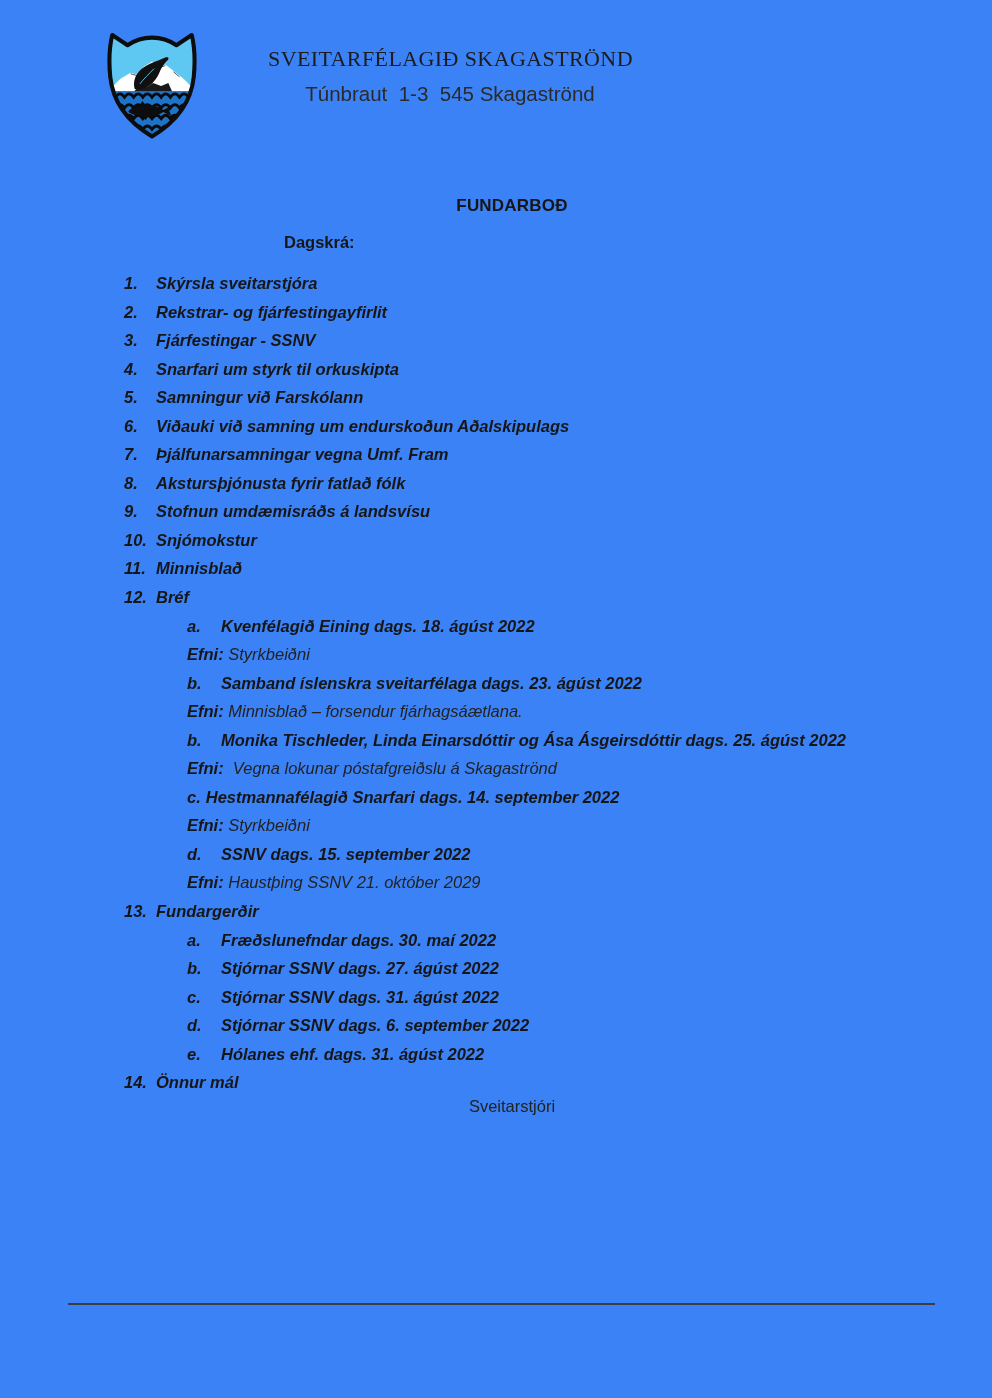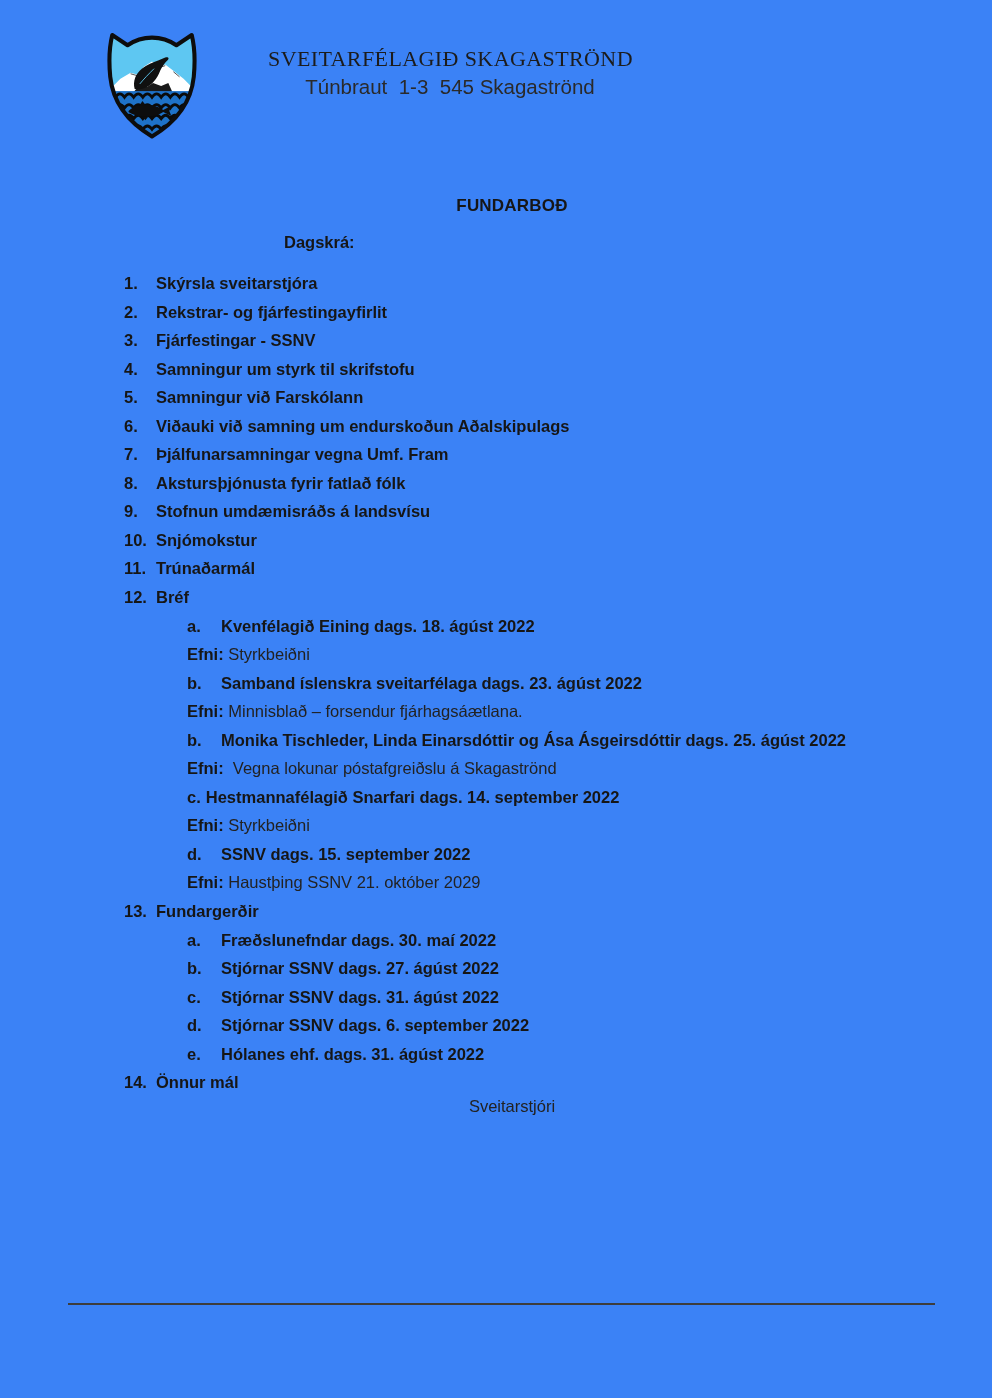--- a/index.html
+++ b/index.html
@@ -13,33 +13,33 @@
   }
   .page { position:absolute; inset:0; background:#3b82f6; }
 
   
   .coat { position:absolute; left:106px; top:32px; width:92px; height:108px; }
   .header-text { position:absolute; left:268px; top:46px; width:364px; text-align:center; }
   .org-name {
     font-family:"Liberation Serif", serif;
     font-size:22px; letter-spacing:0.4px; color:#1c1c1c; white-space:pre;
   }
-  .org-address { font-size:20.5px; margin-top:3px; color:#2a2a2a; white-space:pre; }
+  .org-address { font-size:20.5px; margin-top:10px; color:#2a2a2a; white-space:pre; }
 
   
   .content {
     position:absolute; left:104px; top:196px; width:816px;
     font-size:16.5px; font-weight:bold; color:#161616;
   }
   .doc-title { font-size:17px; text-align:center; letter-spacing:0.2px; }
   .intro { margin-top:17px; }
   .intro-line { line-height:21px; white-space:pre; }
   .dagskra { margin-top:16px; margin-left:180px; line-height:21px; }
 
-  .agenda { margin-top:16px; }
+  .agenda { margin-top:16px;font-style:italic; }
   .row { line-height:28.55px; }
   .num { display:inline-block; width:32px; margin-left:20px; }
   .t { }
   .sub { padding-left:83px; }
   .letter { display:inline-block; width:34px; }
   .inline .letter { display:inline; width:auto; margin-right:5px; }
   .efni-label { font-weight:bold; }
   .efni-val { font-weight:normal; white-space:pre-wrap; color:#222; }
 
   .signature {
@@ -96,28 +96,28 @@
     <div class="doc-title">FUNDARBOÐ</div>
 
 
     <div class="dagskra">Dagskrá:</div>
 
     <div class="agenda">
 
       <div class="row item"><span class="num">1.</span><span class="t">Skýrsla sveitarstjóra</span></div>
       <div class="row item"><span class="num">2.</span><span class="t">Rekstrar- og fjárfestingayfirlit</span></div>
       <div class="row item"><span class="num">3.</span><span class="t">Fjárfestingar - SSNV</span></div>
-      <div class="row item"><span class="num">4.</span><span class="t">Samningur um styrk til skrifstofu</span></div>
+      <div class="row item"><span class="num">4.</span><span class="t">Snarfari um styrk til orkuskipta</span></div>
       <div class="row item"><span class="num">5.</span><span class="t">Samningur við Farskólann</span></div>
       <div class="row item"><span class="num">6.</span><span class="t">Viðauki við samning um endurskoðun Aðalskipulags</span></div>
       <div class="row item"><span class="num">7.</span><span class="t">Þjálfunarsamningar vegna Umf. Fram</span></div>
       <div class="row item"><span class="num">8.</span><span class="t">Akstursþjónusta fyrir fatlað fólk</span></div>
       <div class="row item"><span class="num">9.</span><span class="t">Stofnun umdæmisráðs á landsvísu</span></div>
       <div class="row item"><span class="num">10.</span><span class="t">Snjómokstur</span></div>
-      <div class="row item"><span class="num">11.</span><span class="t">Trúnaðarmál</span></div>
+      <div class="row item"><span class="num">11.</span><span class="t">Minnisblað</span></div>
       <div class="row item"><span class="num">12.</span><span class="t">Bréf</span></div>
 
       <div class="row sub"><span class="letter">a.</span><span class="t">Kvenfélagið Eining dags. 18. ágúst 2022</span></div>
       <div class="row sub efni"><span class="efni-label">Efni:</span><span class="efni-val"> Styrkbeiðni</span></div>
 
       <div class="row sub"><span class="letter">b.</span><span class="t">Samband íslenskra sveitarfélaga dags. 23. ágúst 2022</span></div>
       <div class="row sub efni"><span class="efni-label">Efni:</span><span class="efni-val"> Minnisblað – forsendur fjárhagsáætlana.</span></div>
 
       <div class="row sub"><span class="letter">b.</span><span class="t">Monika Tischleder, Linda Einarsdóttir og Ása Ásgeirsdóttir dags. 25. ágúst 2022</span></div>
       <div class="row sub efni"><span class="efni-label">Efni:</span><span class="efni-val">  Vegna lokunar póstafgreiðslu á Skagaströnd</span></div>

